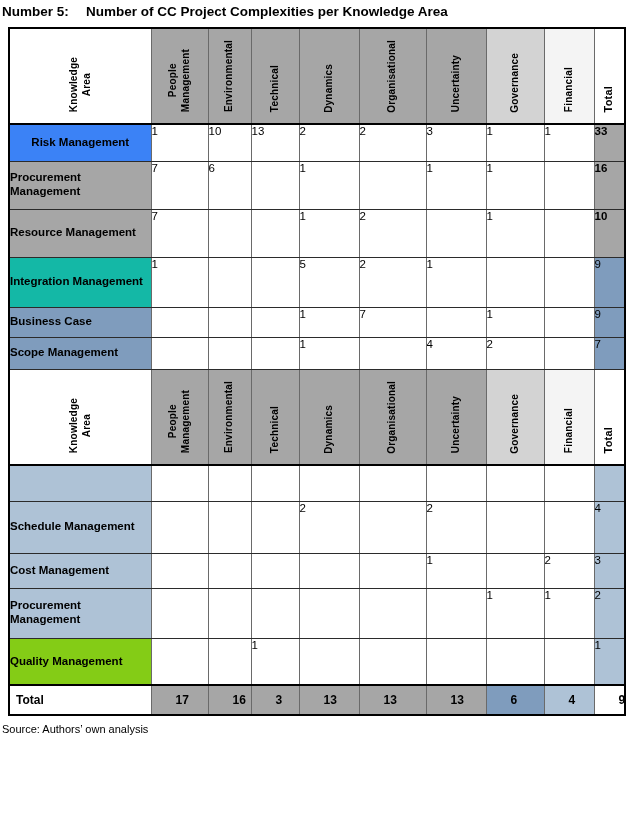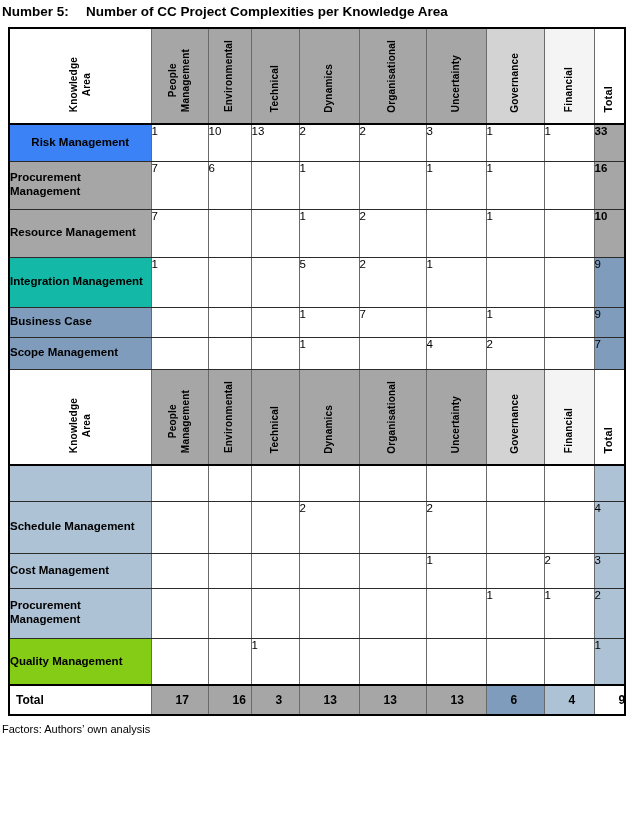--- a/index.html
+++ b/index.html
@@ -243,13 +243,13 @@
         <td class="gt-val" style="background: rgb(166, 166, 166);">13</td>
         <td class="gt-val" style="background: rgb(166, 166, 166);">13</td>
         <td class="gt-val" style="background: rgb(166, 166, 166);">13</td>
         <td class="gt-val" style="background: rgb(127, 156, 189);">6</td>
         <td class="gt-val" style="background: rgb(174, 194, 214);">4</td>
         <td class="gt-val" style="background: rgb(255, 255, 255);">96</td>
       </tr>
     </tbody>
 </table>
 
-<div class="source-note">Factors: Authors’ own analysis</div>
+<div class="source-note">Source: Authors’ own analysis</div>
 
 </body></html>

